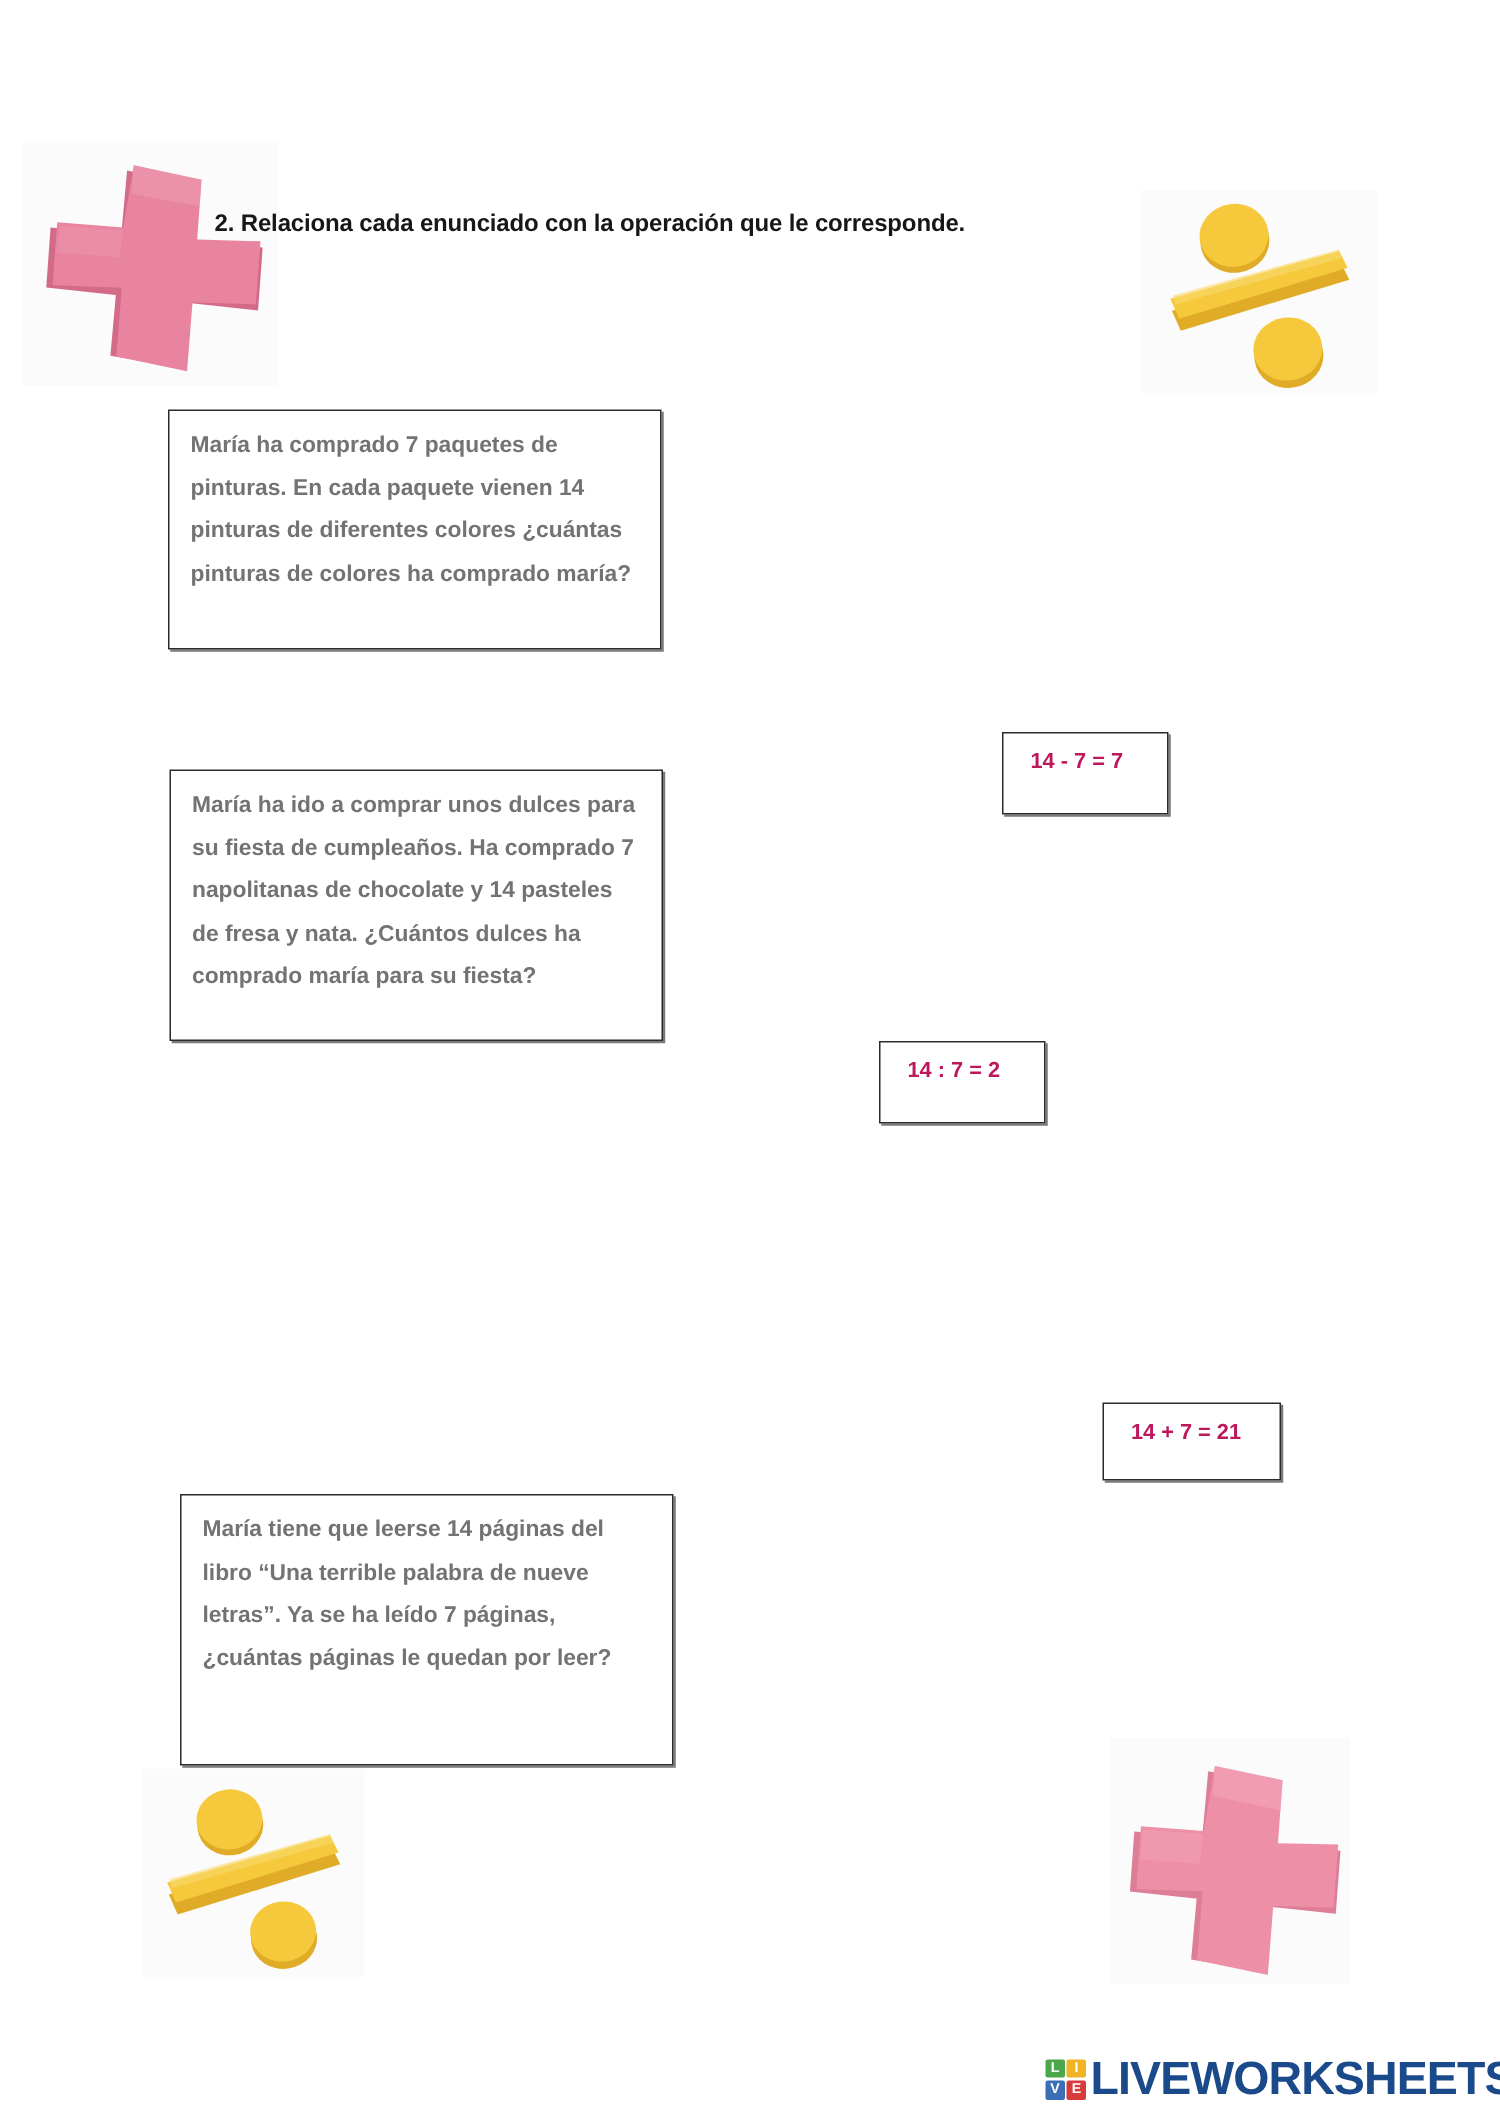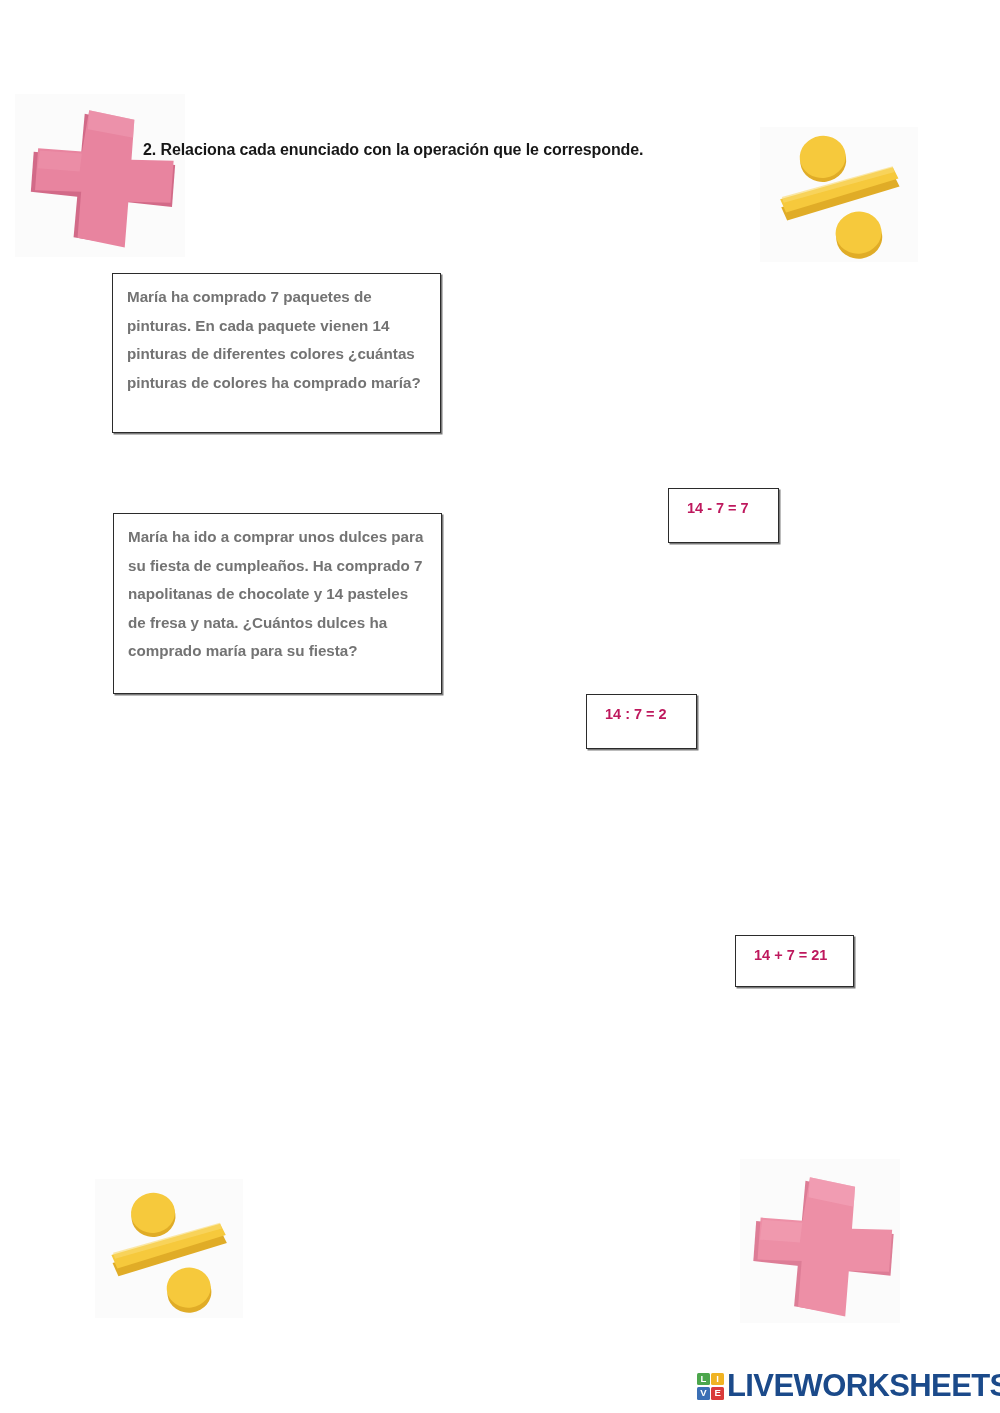--- a/index.html
+++ b/index.html
@@ -168,20 +168,23 @@
 
   <div class="stmt-box" id="stmt1">
     <div class="stmt-text">María ha comprado 7 paquetes de pinturas. En cada paquete vienen 14  pinturas de diferentes colores ¿cuántas pinturas de colores ha comprado maría?</div>
   </div>
 
   <div class="stmt-box" id="stmt2">
     <div class="stmt-text">María ha ido a comprar unos dulces para su fiesta de cumpleaños. Ha comprado 7 napolitanas de chocolate y 14 pasteles de fresa y nata. ¿Cuántos dulces ha comprado maría para su fiesta?</div>
   </div>
 
 
+  <div class="stmt-box" id="stmt4">
+    <div class="stmt-text">María tiene que leerse 14 páginas del libro “Una terrible palabra de nueve letras”. Ya se ha leído 7 páginas, ¿cuántas páginas le quedan por leer?</div>
+  </div>
 
   <div class="op-box" id="op1">
     <div class="op-text">14 - 7 = 7</div>
   </div>
 
   <div class="op-box" id="op2">
     <div class="op-text">14 : 7 = 2</div>
   </div>
 
 

